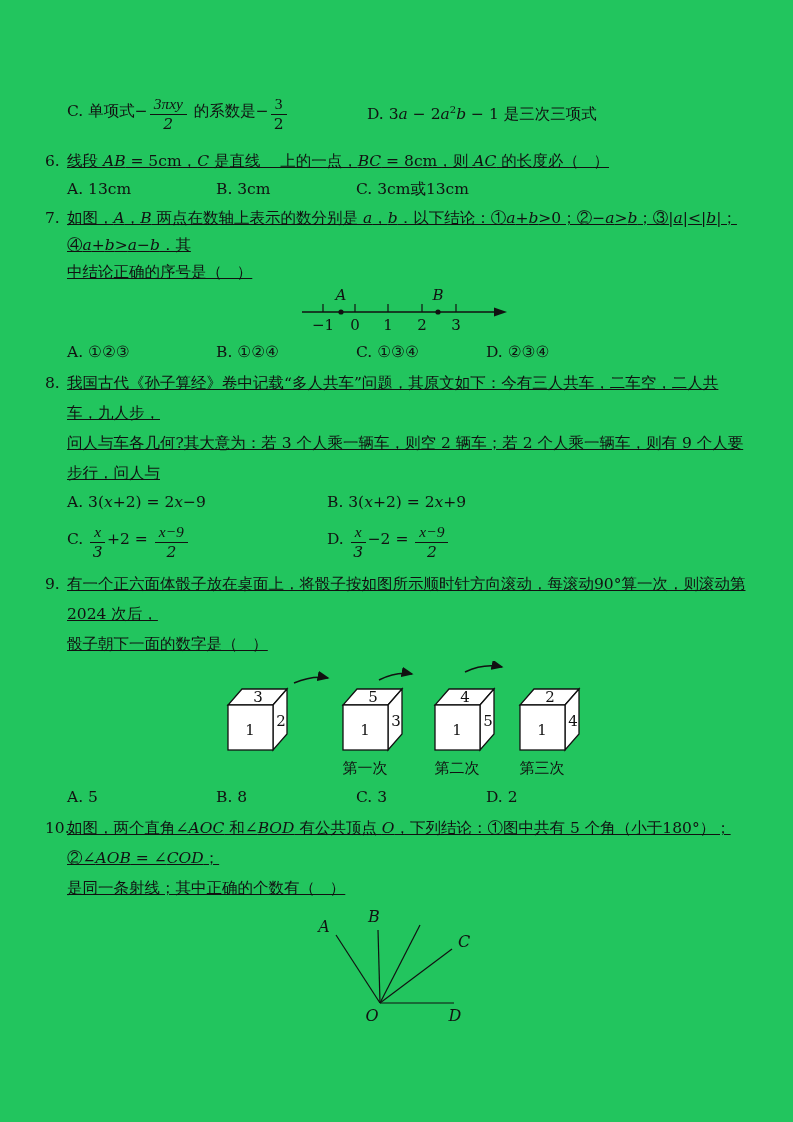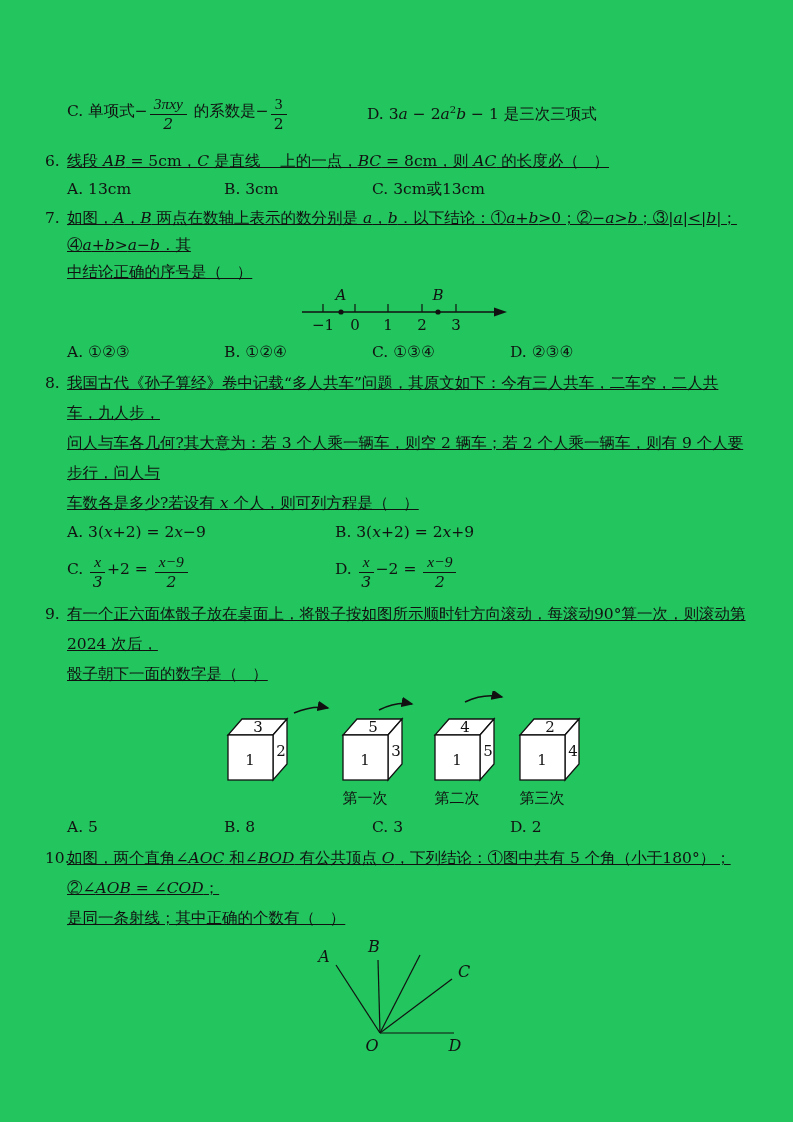--- a/index.html
+++ b/index.html
@@ -21,21 +21,21 @@
   .fnum{display:block;padding:0 4px;border-bottom:1.3px solid #111;font-family:Liberation Serif, serif;}
   .fden{display:block;}
   .frac.it .fnum{font-style:italic;}
   
   .q{margin:0;}
   .stem{padding-left:22px;text-decoration:underline;}
   .sline{line-height:30px;}
   .sline.lh27{line-height:27px;}
   .qnum{display:inline-block;width:22px;margin-left:-22px;}
   
-  .optrow{display:flex;align-items:baseline;padding-left:22px;line-height:26px;margin:1px 0 3px 0;gap:8px;}
+  .optrow{display:flex;align-items:baseline;padding-left:22px;line-height:26px;margin:1px 0 3px 0;}
   .optrow.tall{align-items:center;min-height:48px;}
   .o1{width:125px;}
   .o2{width:140px;margin-left:24px;}
   .o3{width:130px;}
   .o4{flex:1;}
   .ow{width:260px;}
   
   .row-cd{display:flex;align-items:center;min-height:56px;padding-left:22px;margin-bottom:6px;}
   .optc{width:300px;}
   
@@ -101,21 +101,20 @@
       <span class="o2">B. ①②④</span>
       <span class="o3">C. ①③④</span>
       <span class="o4">D. ②③④</span>
     </div>
   </section>
 
   <section class="q">
     <div class="stem">
       <div class="sline"><span class="qnum">8. </span><span>我国古代《孙子算经》卷中记载“多人共车”问题，其原文如下：今有三人共车，二车空，二人共车，九人步，</span></div>
       <div class="sline">问人与车各几何?其大意为：若 3 个人乘一辆车，则空 2 辆车；若 2 个人乘一辆车，则有 9 个人要步行，问人与</div>
-      <div class="sline">车数各是多少?若设有 <span class="it">x</span> 个人，则可列方程是（&nbsp;&nbsp;&nbsp;）</div>
     </div>
     <div class="optrow">
       <span class="ow">A. 3(<span class="it">x</span>+2) = 2<span class="it">x</span>−9</span>
       <span class="o4">B. 3(<span class="it">x</span>+2) = 2<span class="it">x</span>+9</span>
     </div>
     <div class="optrow tall">
       <span class="ow">C. <span class="frac it"><span class="fnum">x</span><span class="fden">3</span></span>+2 = <span class="frac it"><span class="fnum">x−9</span><span class="fden">2</span></span></span>
       <span class="o4">D. <span class="frac it"><span class="fnum">x</span><span class="fden">3</span></span>−2 = <span class="frac it"><span class="fnum">x−9</span><span class="fden">2</span></span></span>
     </div>
   </section>

